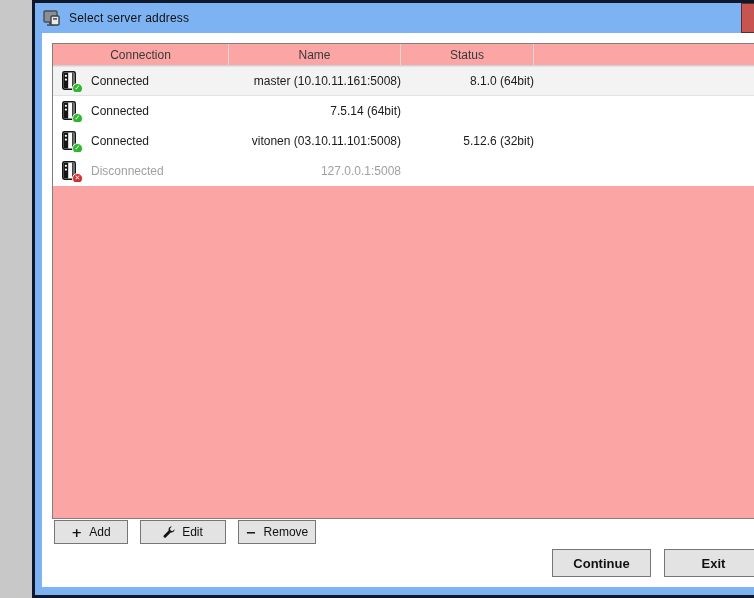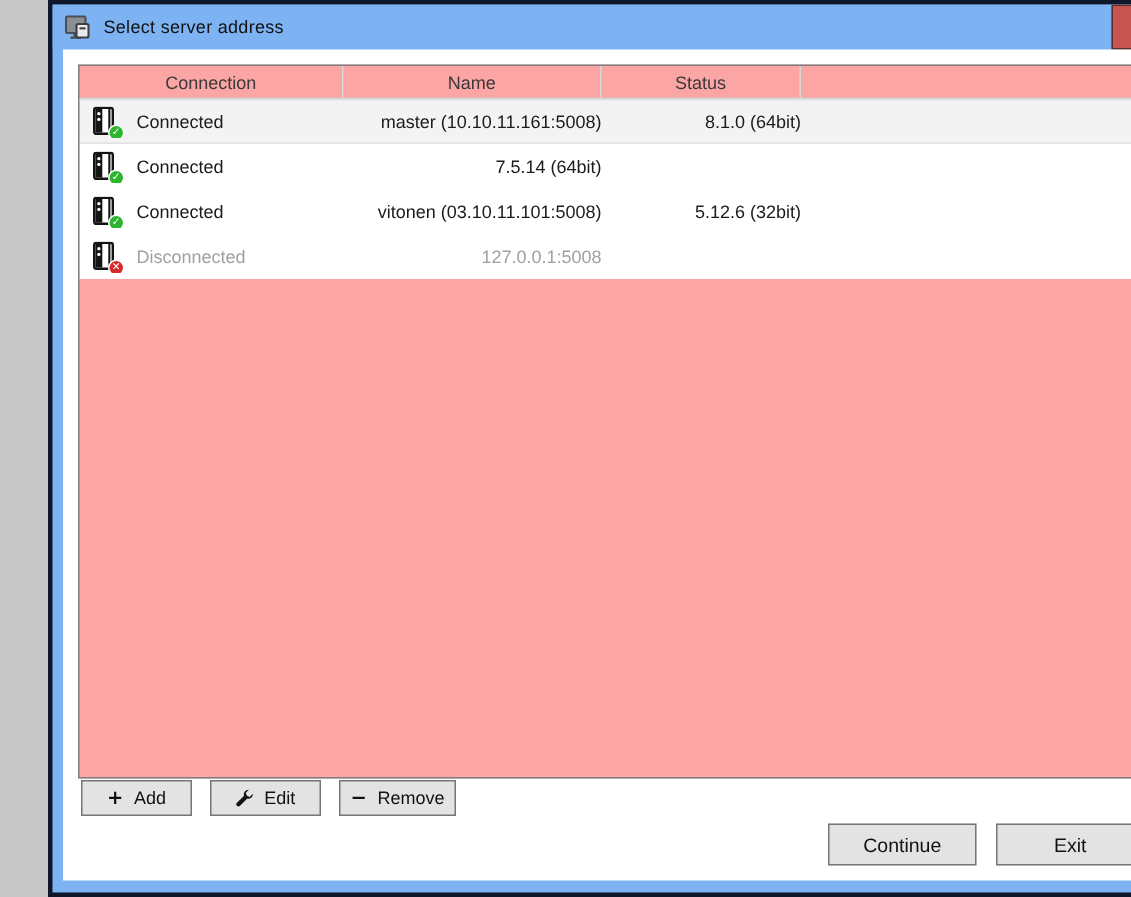--- a/index.html
+++ b/index.html
@@ -91,36 +91,36 @@
     position: absolute; left: 12px; bottom: 43px;
     display: flex; gap: 12px;
   }
   .btn {
     height: 24px; background: #e3e3e3; border: 1px solid #767676;
     display: flex; align-items: center; justify-content: center;
     font-size: 12px; color: #111; cursor: pointer; gap: 7px;
     font-family: "Liberation Sans", sans-serif;
   }
   .btn-add { width: 74px; }
-  .btn-edit { width: 74px; }
+  .btn-edit { width: 86px; }
   .btn-remove { width: 78px; }
   .glyph {
     font-family: "DejaVu Sans", sans-serif; font-weight: 700;
     font-size: 13px; line-height: 1; color: #111;
   }
   .wrench-icon { width: 12px; height: 12px; display: inline-block; }
 
   
   .footer {
     position: absolute; right: 13px; bottom: 10px;
     display: flex; gap: 13px;
   }
   .btn-big {
     width: 99px; height: 28px;
-    font-size: 13px; font-weight: 400;
+    font-size: 13px; font-weight: 700;
   }
 </style>
 </head>
 <body>
 
 <div class="window">
 
   <div class="titlebar">
     <span class="app-icon">
       <svg width="18" height="17" viewBox="0 0 18 17">

